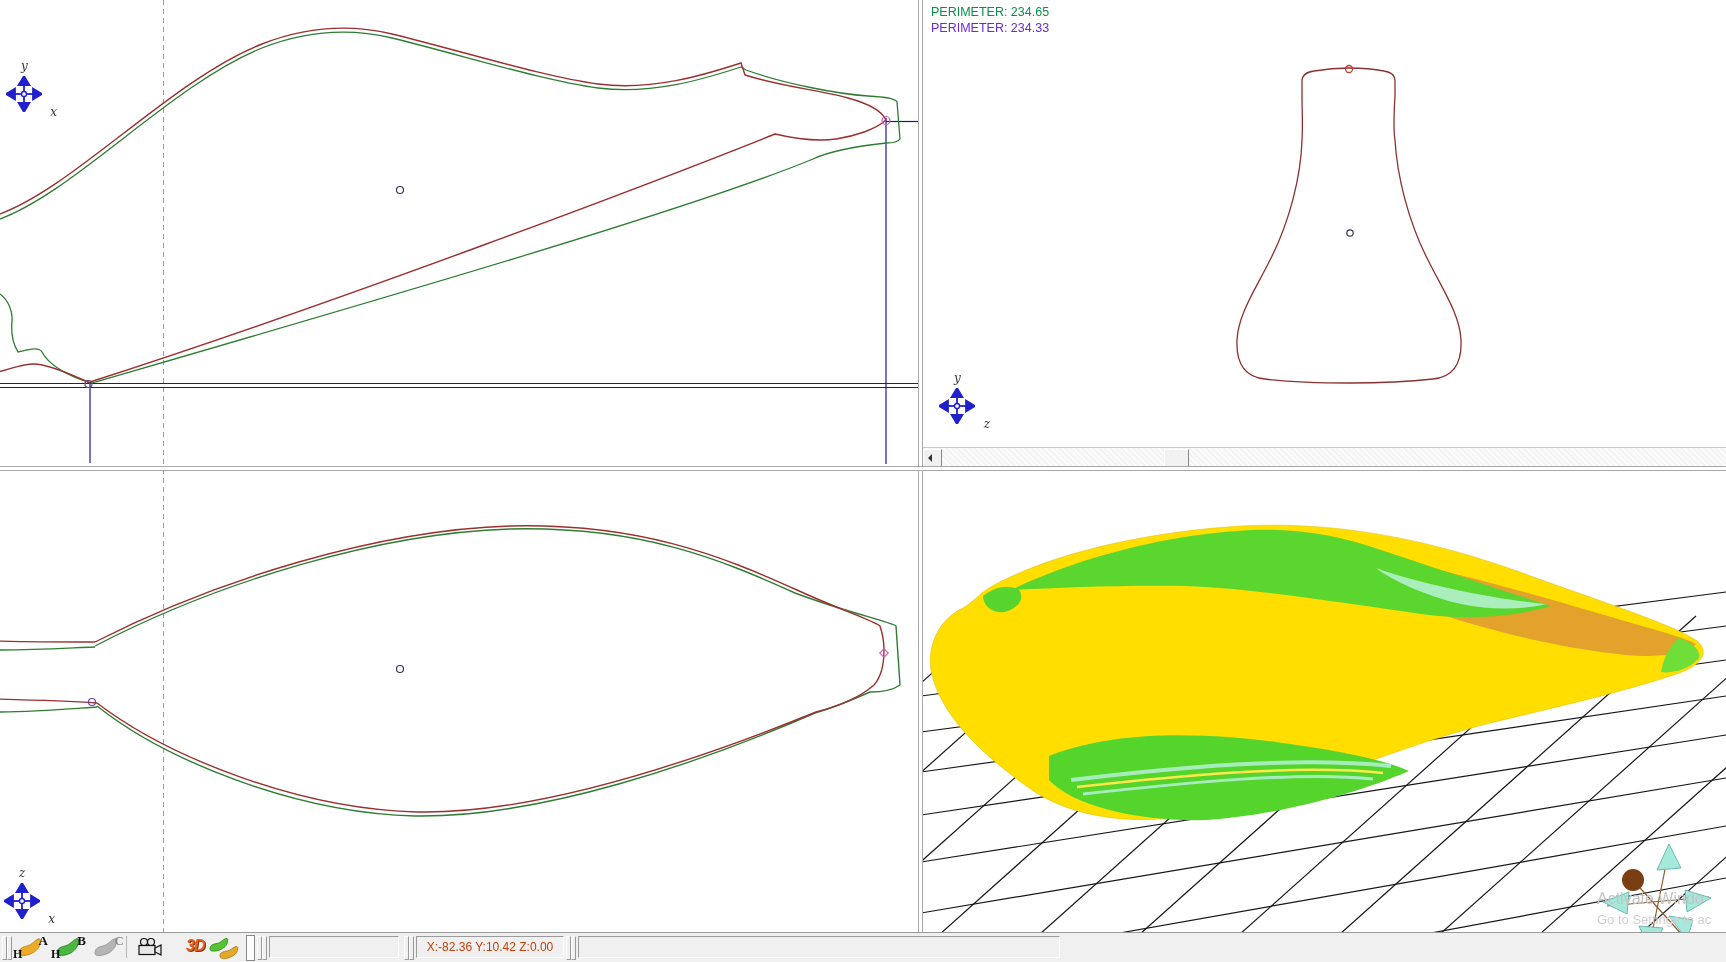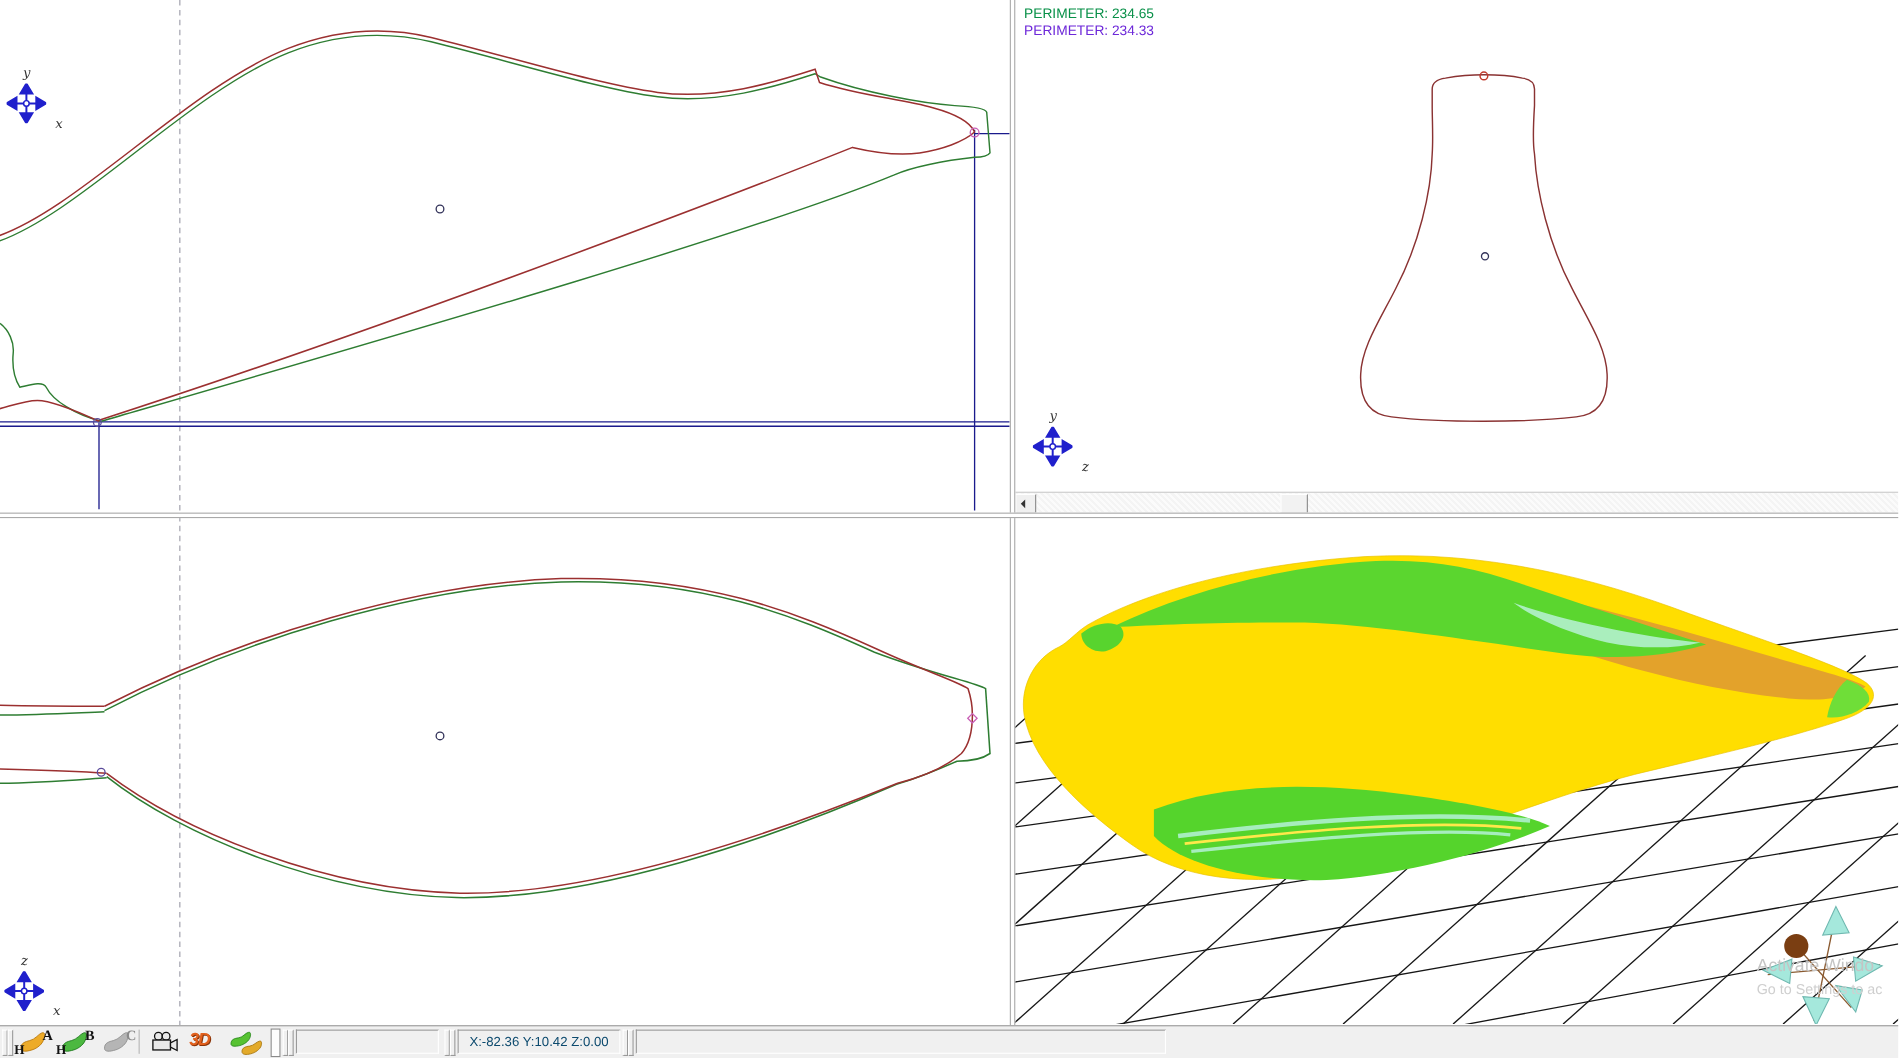--- a/index.html
+++ b/index.html
@@ -2,21 +2,21 @@
 <html><head>
 <meta charset="utf-8">
 <style>
   html,body{margin:0;padding:0;background:#fff;}
   #app{position:relative;width:1726px;height:962px;background:#fff;overflow:hidden;
        font-family:"Liberation Sans",sans-serif;font-size:12px;color:#222;}
   .viewport{position:absolute;background:#fff;overflow:hidden;}
   #vp-side{left:0;top:0;width:918px;height:466px;}
   #vp-section{left:921px;top:0;width:805px;height:466px;}
   #vp-top{left:0;top:469px;width:918px;height:463px;}
-  #vp-3d{left:921px;top:468px;width:805px;height:463px;}
+  #vp-3d{left:921px;top:488px;width:805px;height:463px;}
   .vdivider{position:absolute;left:918px;top:0;width:3px;height:932px;background:#fff;
             border-left:1px solid #a9a9a9;border-right:1px solid #a9a9a9;}
   .hdivider{position:absolute;left:0;top:466px;width:1726px;height:3px;background:#fff;
             border-top:1px solid #a9a9a9;border-bottom:1px solid #a9a9a9;}
   svg.layer{position:absolute;left:0;top:0;}
   
   .gizmo{position:absolute;width:40px;height:40px;}
   .gizmo .ax-v,.gizmo .ax-h{position:absolute;font:italic 12px "DejaVu Serif",serif;color:#333;}
   .gizmo .ax-v{left:15px;top:-17px;}
   .gizmo .ax-h{right:-11px;bottom:-3px;}
@@ -47,21 +47,21 @@
   .tb-btn svg{position:absolute;left:3px;top:3px;}
   .l-sub{position:absolute;left:0px;bottom:-1px;font:bold 12px "Liberation Serif",serif;color:#111;}
   .l-main{position:absolute;right:1px;top:-1px;font:bold 13px "Liberation Serif",serif;color:#111;}
   .l-gray{color:#8a8a8a;}
   .sep{position:absolute;top:3px;width:1px;height:22px;background:#b5b5b5;}
   .label3d{position:absolute;left:2px;top:3px;font:italic 800 16px "Liberation Sans",sans-serif;
            color:#E2611E;letter-spacing:-1px;text-shadow:1px 1px 0 #8a3408;}
   .vbar{position:absolute;top:2px;width:7px;height:24px;background:#fdfdfd;border:1px solid #8a8a8a;}
   .panel{position:absolute;top:3px;height:20px;background:#f0f0f0;border:1px solid;
          border-color:#9a9a9a #ffffff #ffffff #9a9a9a;}
-  .panel .ptext{display:block;text-align:center;line-height:20px;font-size:12px;color:#0c4a6e;}
+  .panel .ptext{display:block;text-align:center;line-height:20px;font-size:12px;color:#c2410c;}
 </style>
 </head>
 <body>
 
 <div id="app">
 
   <div class="viewport" id="vp-side">
     <svg class="layer" width="918" height="466" viewBox="0 0 918 466">
       <line x1="163.5" y1="0" x2="163.5" y2="466" stroke="#9a9aa6" stroke-width="1" stroke-dasharray="5 4"></line>
       <g stroke="#1A1A8C" stroke-width="1.2">
@@ -261,21 +261,21 @@
 
     <button class="tb-btn" style="left:133px;width:32px">
       <svg width="27" height="21" viewBox="0 0 27 21">
         <circle cx="8" cy="5" r="3.5" fill="#e8e8e8" stroke="#111" stroke-width="1.2"></circle>
         <circle cx="15" cy="5" r="3.5" fill="#e8e8e8" stroke="#111" stroke-width="1.2"></circle>
         <rect x="3" y="8.5" width="16" height="9" fill="#e8e8e8" stroke="#111" stroke-width="1.2"></rect>
         <polygon points="19,11 25,8 25,18 19,15" fill="#e8e8e8" stroke="#111" stroke-width="1.2"></polygon>
       </svg>
     </button>
 
-    <button class="tb-btn" style="left:170px;width:34px">
+    <button class="tb-btn" style="left:184px;width:34px">
       <span class="label3d">3D</span>
     </button>
 
     <button class="tb-btn" style="left:206px;width:38px">
       <svg width="34" height="24" viewBox="0 0 34 24">
         <path d="M1,12 C1,8 4,7 8,6.5 C12,6 14,2 17,1.5 C19,1 19,3.5 18.5,5.5 C17.5,9.5 13,12.5 9,13.5 C5,14.5 1,14.5 1,12 Z" fill="#57C232" stroke="#2a8a1f" stroke-width="0.8"></path>
         <path d="M11,19 C11,15.5 14,14.5 18,14 C22,13.5 24,10 27,9.5 C29,9 29,11.5 28.5,13.5 C27.5,17 23,20 19,21 C15,22 11,22 11,19 Z" fill="#E3AA2A" stroke="#a9760e" stroke-width="0.8"></path>
       </svg>
     </button>
 

